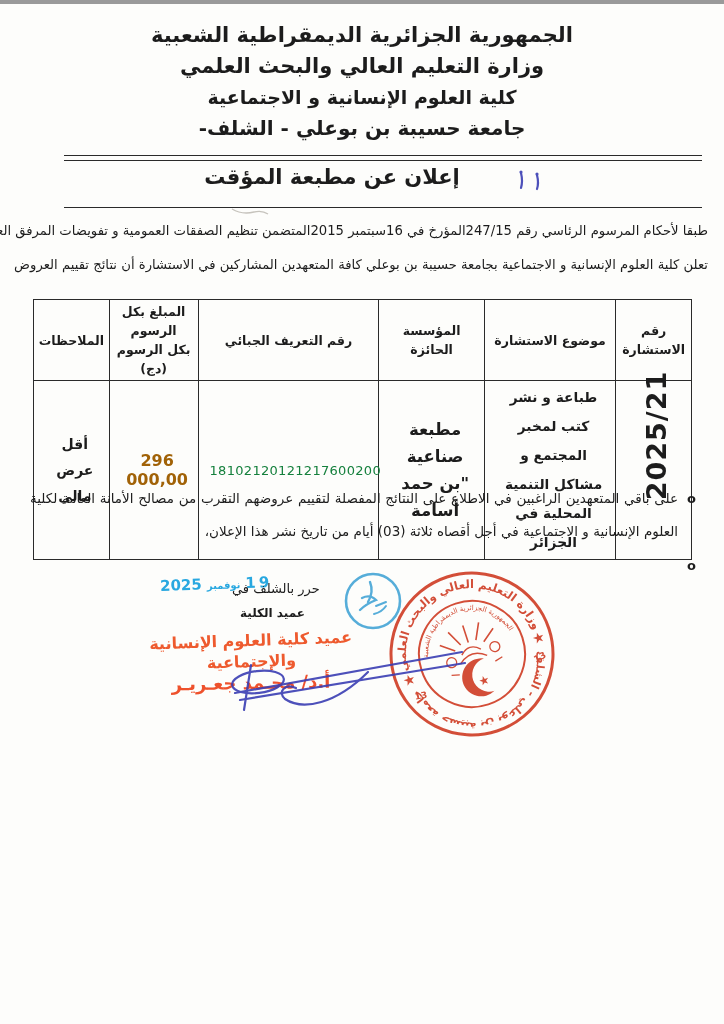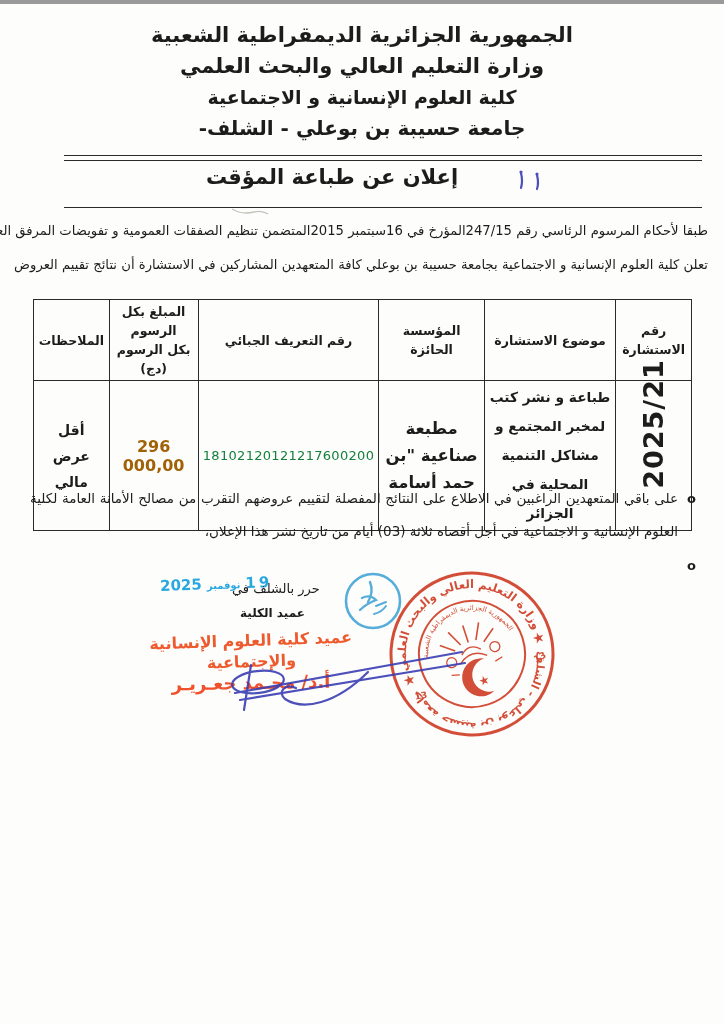--- a/index.html
+++ b/index.html
@@ -23,21 +23,21 @@
   .doc-title{position:absolute;top:161px;left:0;right:60px;text-align:center;
     font-size:21px;font-weight:bold;direction:rtl;}
   
   .intro{position:absolute;top:210px;left:18px;width:690px;direction:rtl;font-size:13.2px;line-height:34px;}
   .intro .just{text-align:justify;text-align-last:justify;white-space:nowrap;}
   .intro .tailwrap{text-align:right;padding-right:260px;}
   
   .tbl{position:absolute;top:295px;left:33px;width:659px;border-collapse:collapse;direction:rtl;table-layout:fixed;}
   .tbl th,.tbl td{border:1.5px solid #2a2a2a;text-align:center;vertical-align:middle;padding:2px 4px;}
   .tbl th{font-size:12.5px;font-weight:bold;height:50px;white-space:pre-line;line-height:19px;}
-  .tbl td{height:116px;}
+  .tbl td{height:116px;padding-left:11px;}
   .c-num{width:11.5%;} .c-subj{width:20%;} .c-inst{width:16%;}
   .c-tax{width:27.5%;} .c-amt{width:13.5%;} .c-rem{width:11.5%;}
   .cell-subj{font-size:13.8px;font-weight:bold;line-height:29px;}
   .cell-inst{font-size:16.5px;font-weight:bold;line-height:27px;}
   .cell-tax{font-size:13px;direction:ltr;letter-spacing:.3px;color:#15803d;}
   .cell-amt{font-size:16px;font-weight:600;direction:ltr;color:#a16207;}
   .cell-rem{font-size:14px;font-weight:bold;line-height:26px;}
   .rot{transform:rotate(-90deg);font-size:27px;font-weight:bold;letter-spacing:1px;white-space:nowrap;direction:ltr;}
   
   .bullets{position:absolute;top:478px;left:30px;width:666px;direction:rtl;font-size:13.5px;line-height:33px;}
@@ -67,21 +67,21 @@
   <div class="letterhead">
     <div class="l lh1">الجمهورية الجزائرية الديمقراطية الشعبية</div>
     <div class="l lh2">وزارة التعليم العالي والبحث العلمي</div>
     <div class="l lh4">كلية العلوم الإنسانية و الاجتماعية</div>
     <div class="l lh3">جامعة حسيبة بن بوعلي - الشلف-</div>
   </div>
 
   <div class="rule r1"></div>
   <div class="rule r2"></div>
   <div class="rule r3"></div>
-  <div class="doc-title">إعلان عن طباعة المؤقت</div>
+  <div class="doc-title">إعلان عن مطبعة المؤقت</div>
 
   <div class="intro">
     <div class="just">طبقا لأحكام المرسوم الرئاسي رقم 247/15المؤرخ في 16سبتمبر 2015المتضمن تنظيم الصفقات العمومية و تفويضات المرفق العام،</div>
     <div class="just">تعلن كلية العلوم الإنسانية و الاجتماعية  بجامعة حسيبة بن بوعلي كافة المتعهدين المشاركين في الاستشارة أن نتائج تقييم العروض</div>
   </div>
 
   <table class="tbl">
     <colgroup>
       <col class="c-num">
         <col class="c-subj">

